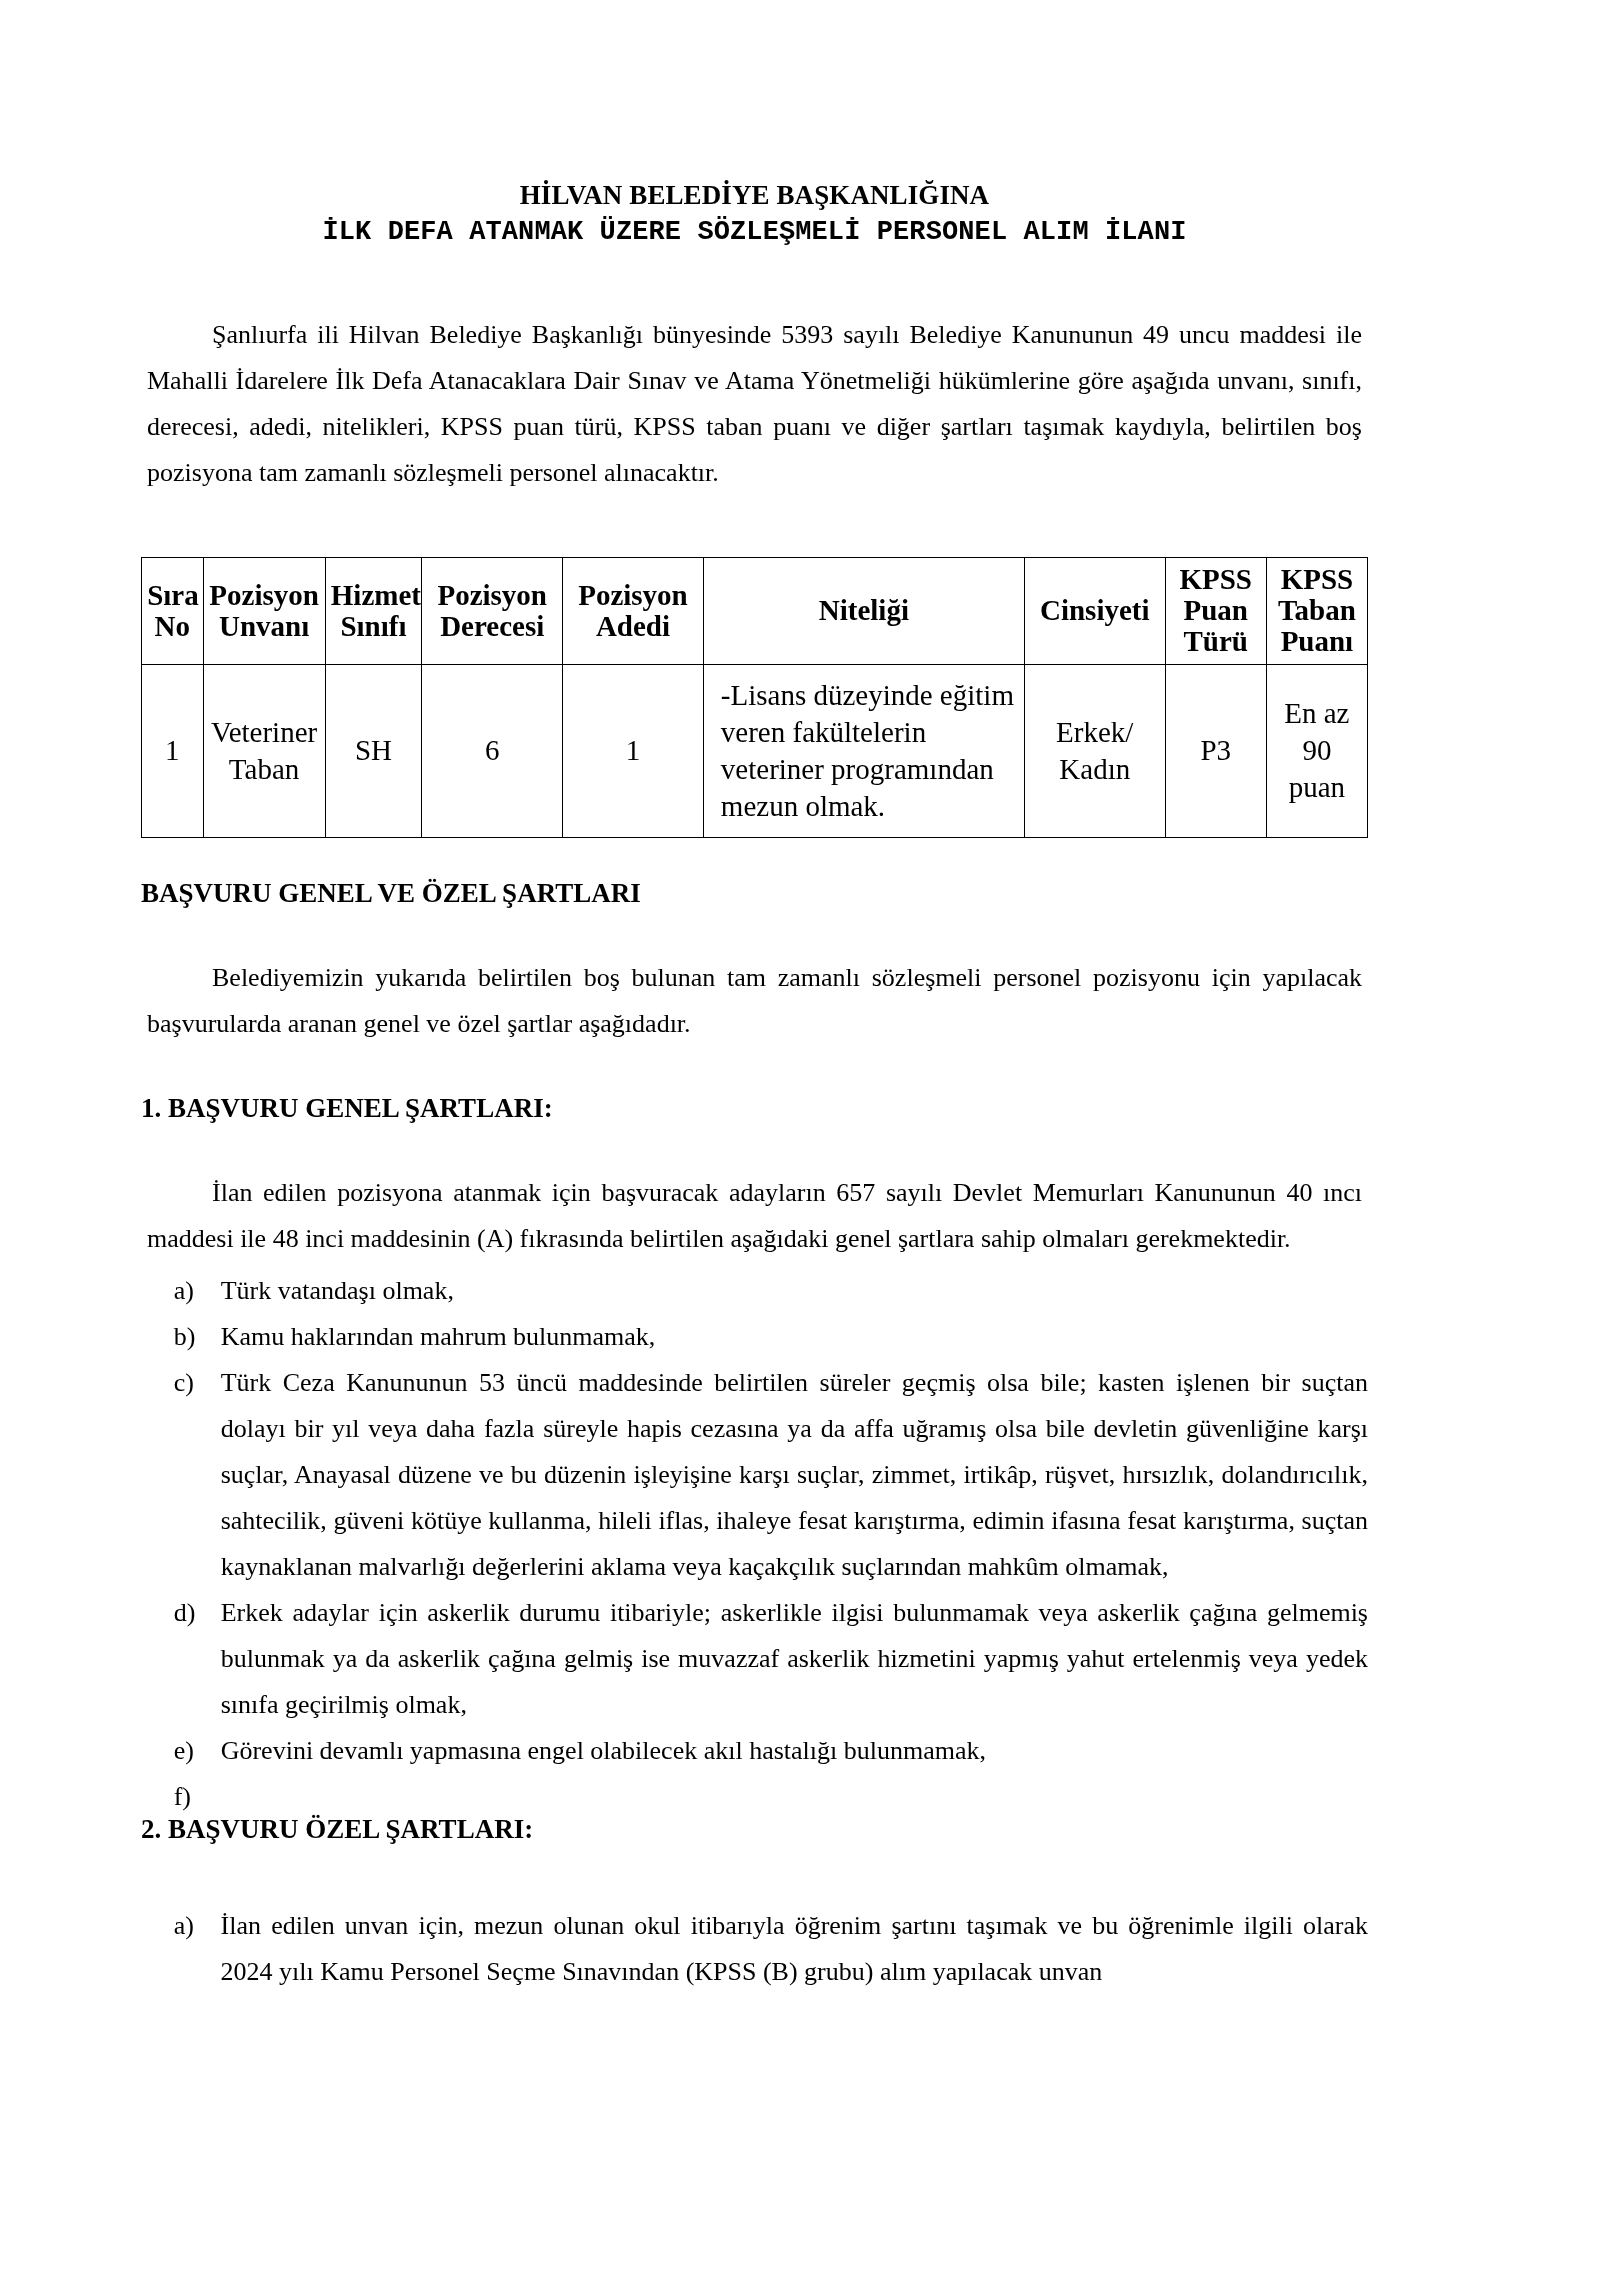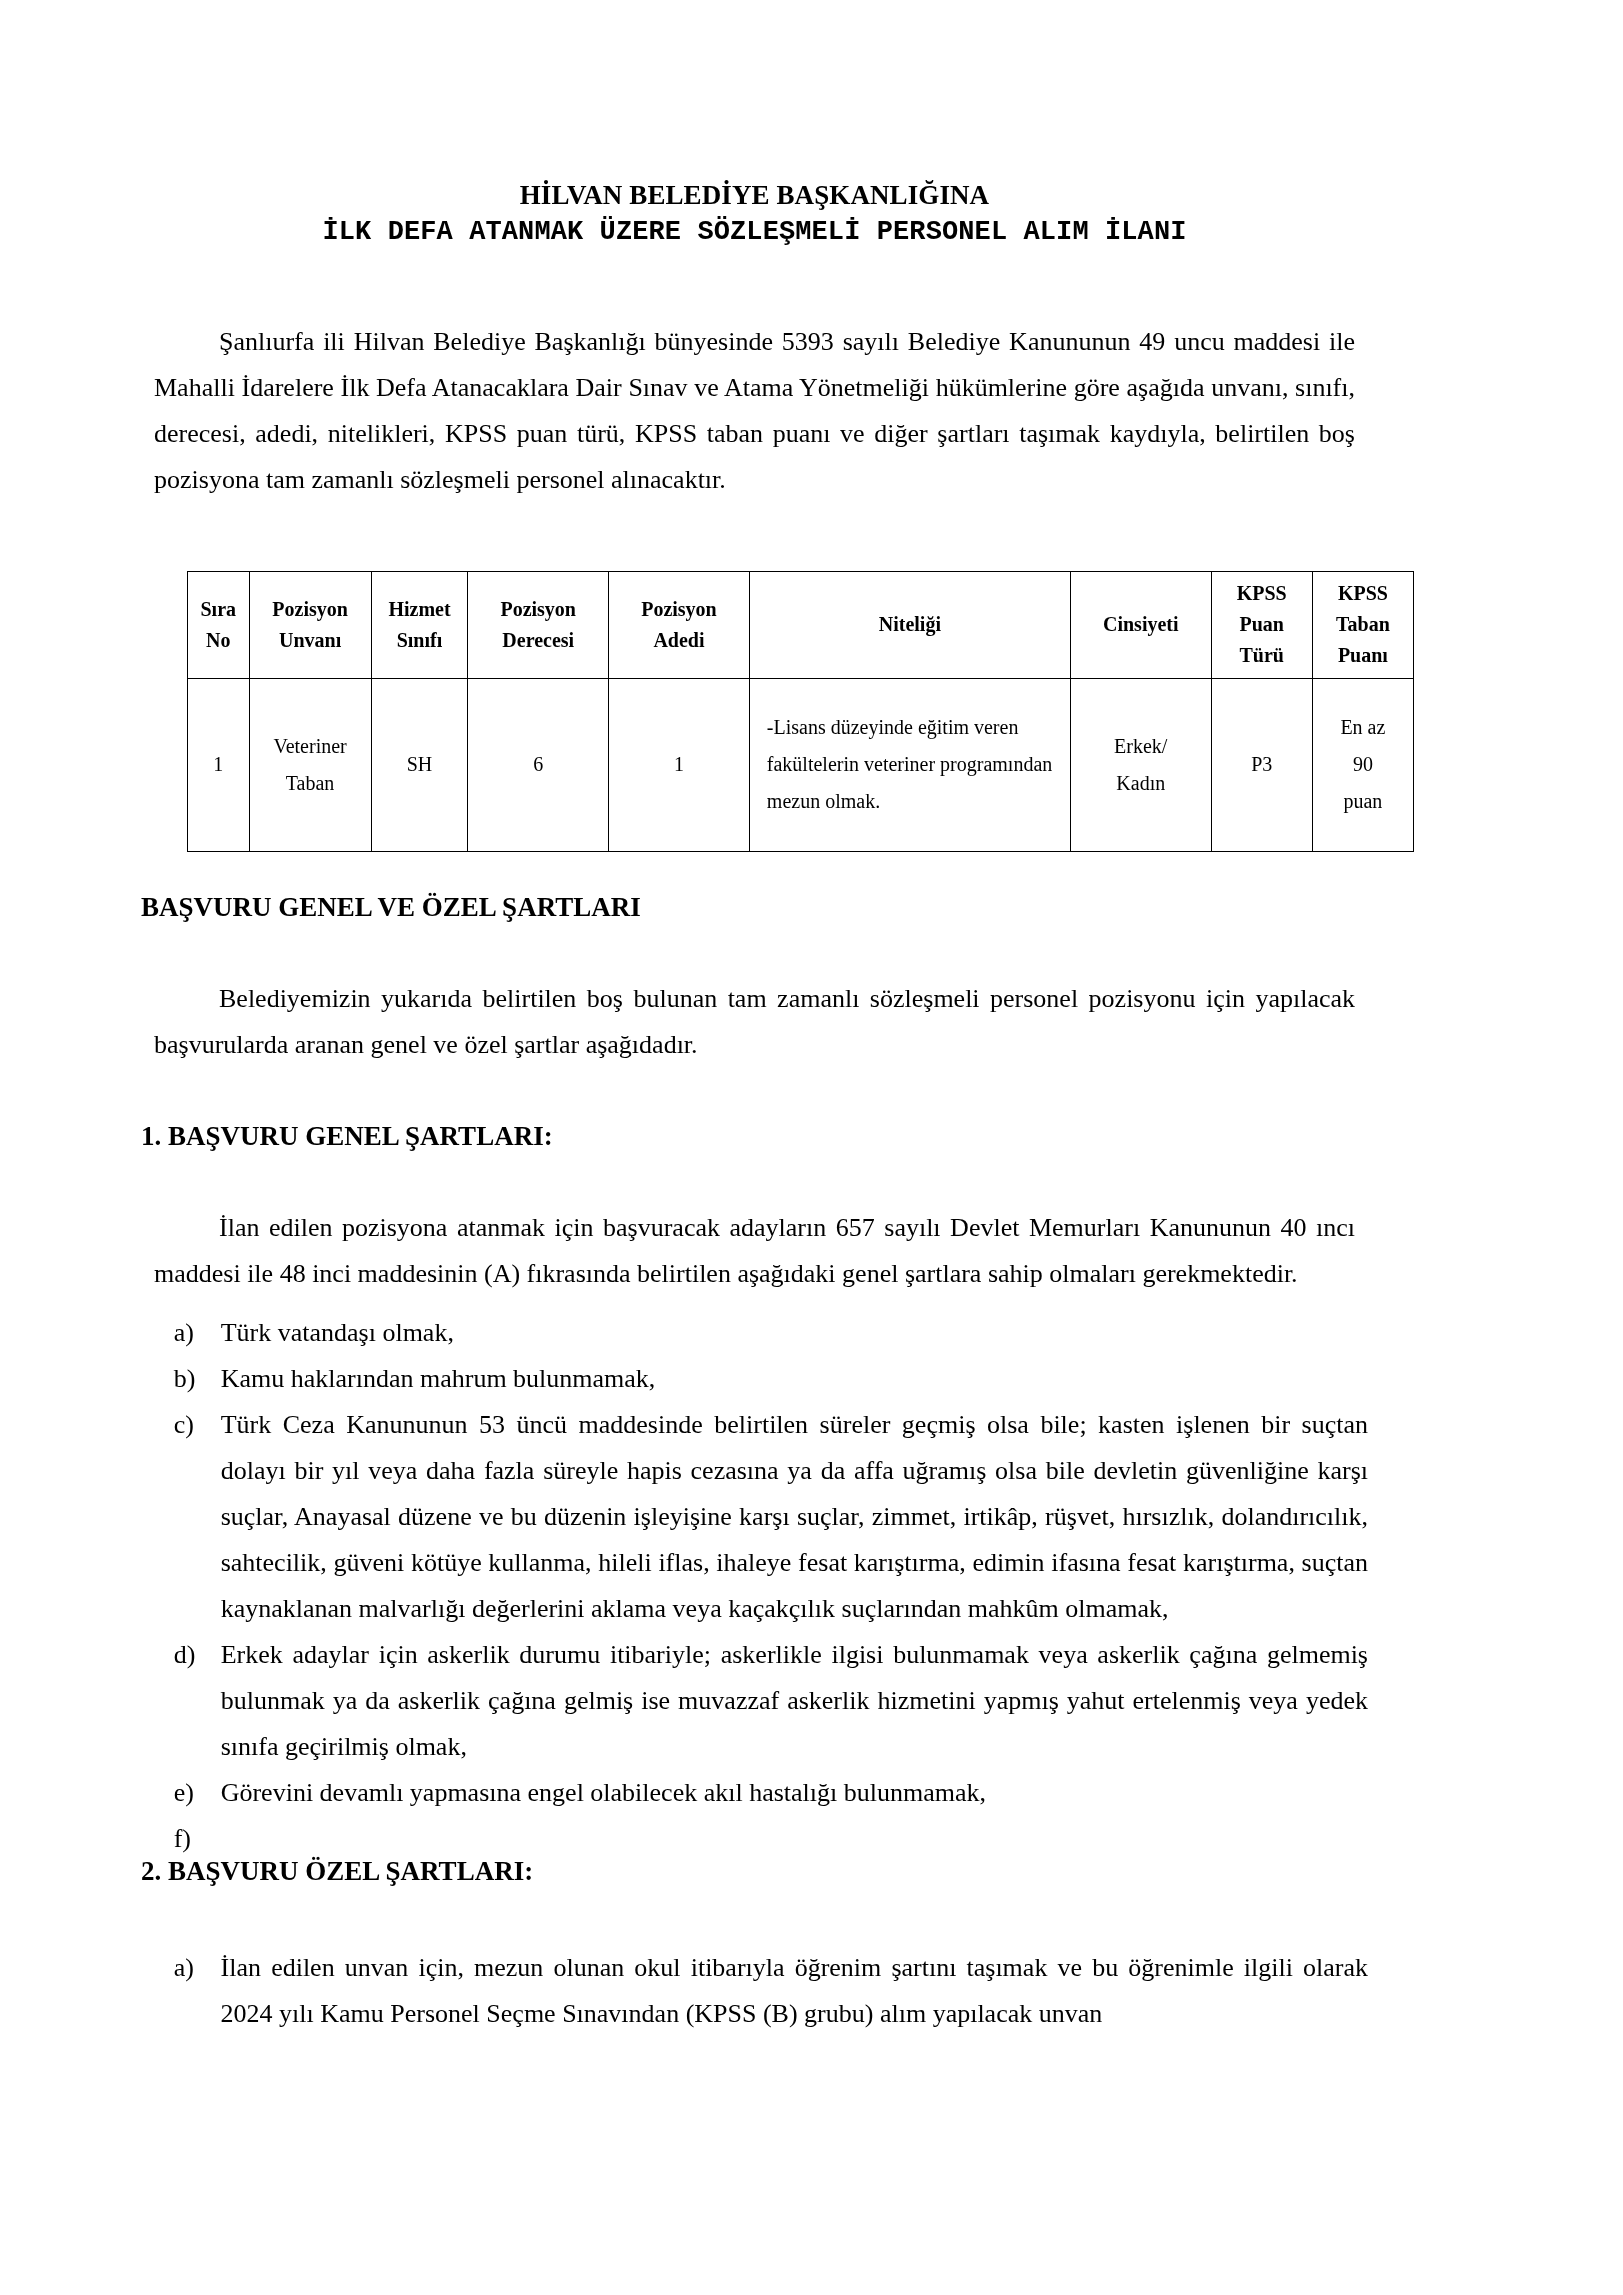--- a/index.html
+++ b/index.html
@@ -35,35 +35,34 @@
     display: block;
     font-family: Liberation Mono, monospace;
   }
 
   
   .para {
     text-align: justify;
     text-justify: inter-word;
     font-size: 26px;
     line-height: 46px;
-    margin: 13px;
+    margin: 6px;
   }
   .para.indent {
     text-indent: 65px;
   }
   .spacer-lg { height: 55px; }
   .spacer-md { height: 37px; }
 
   
   .alim-table {
     width: 100%;
     border-collapse: collapse;
     table-layout: fixed;
-    font-size: 20px;
-    margin-left: 46px;
+    font-size: 29px;
   }
   .alim-table th,
   .alim-table td {
     border: 1.3px solid #000000;
     vertical-align: middle;
     padding: 3.9px 5.2px;
   }
   .alim-table thead th {
     font-weight: bold;
     text-align: center;

